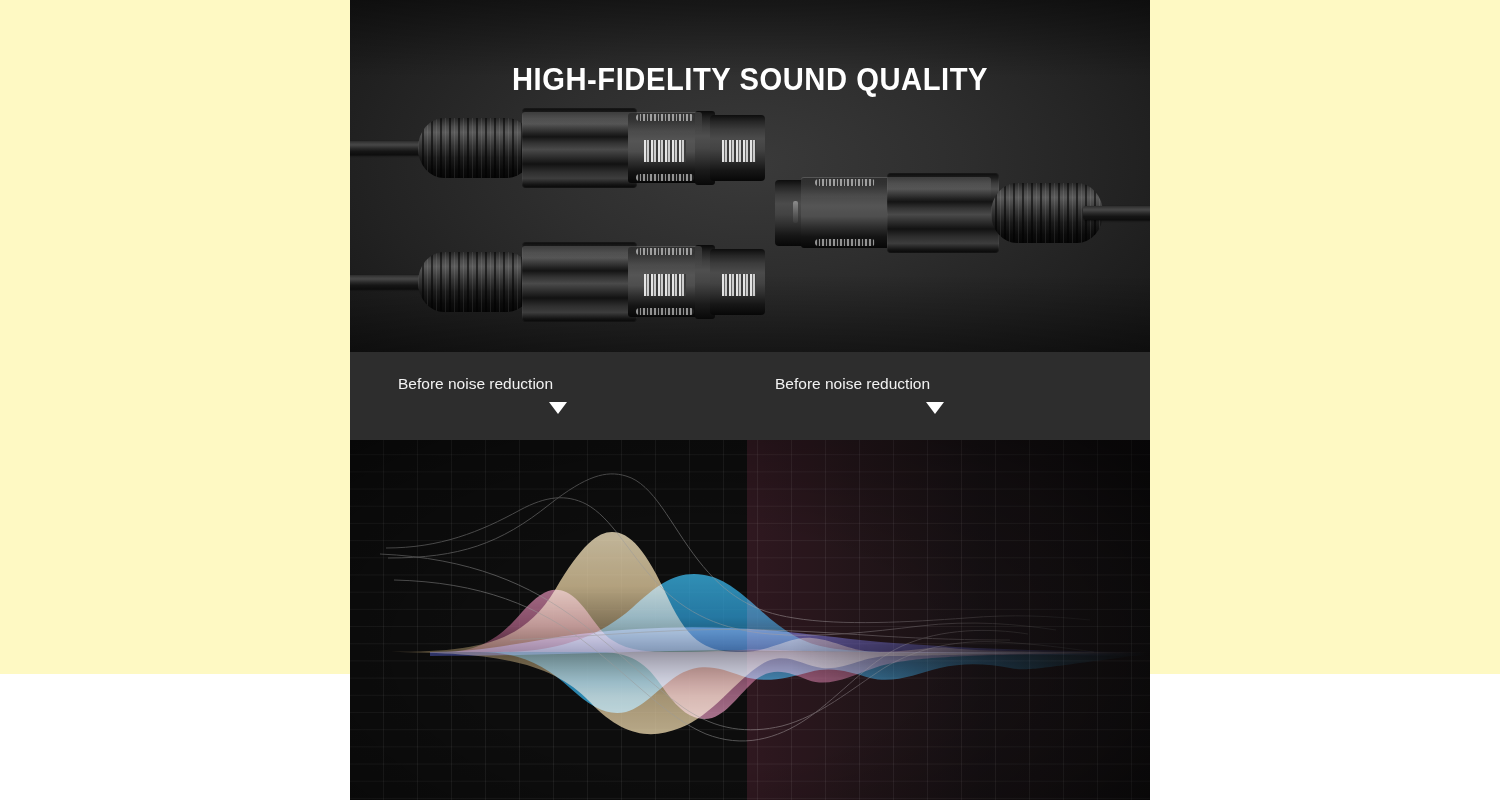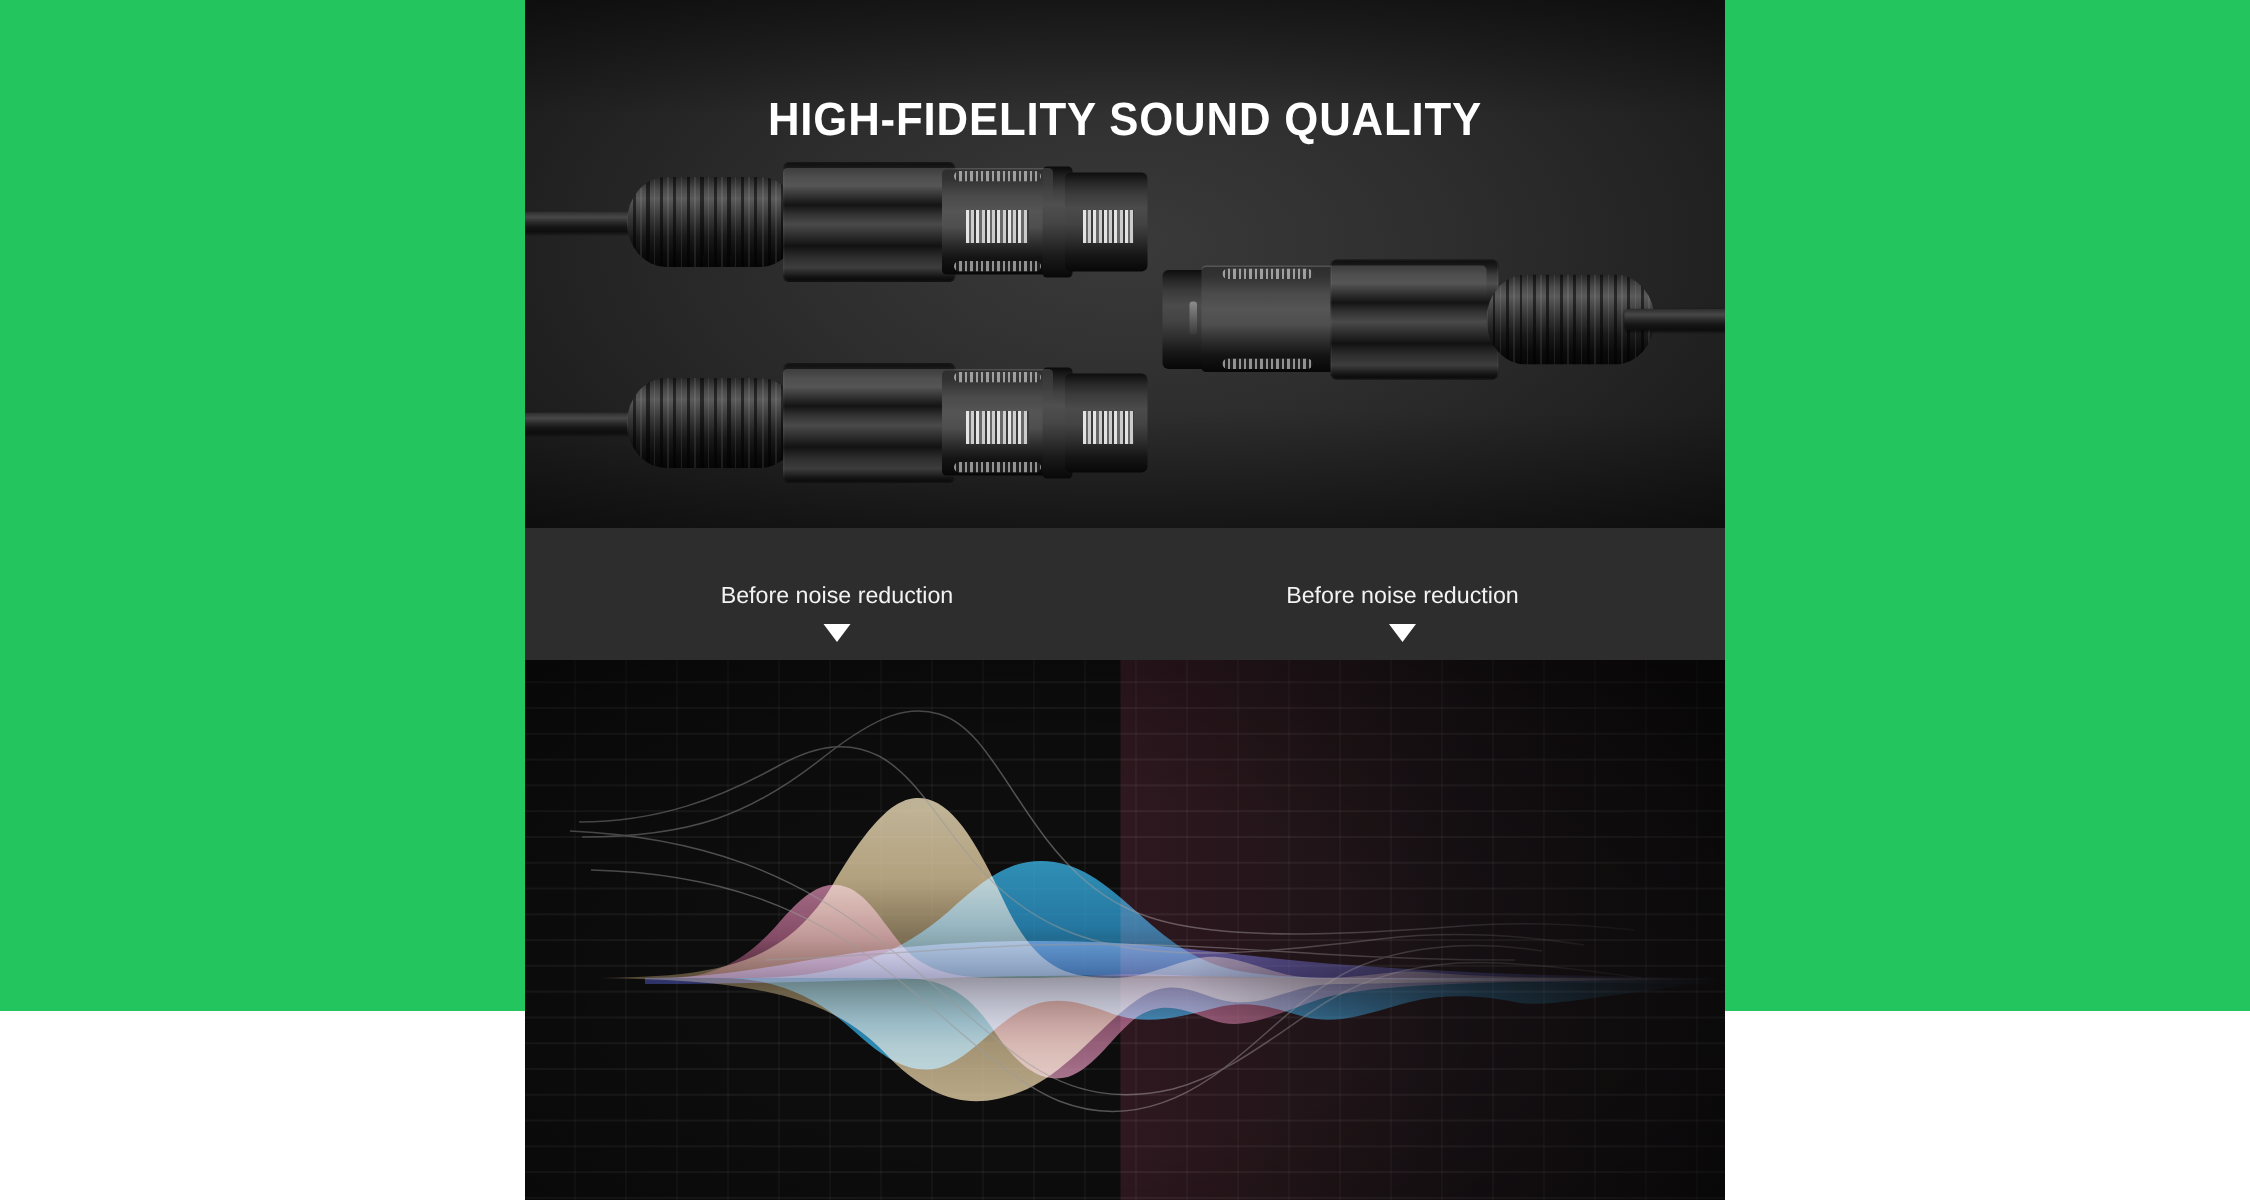--- a/index.html
+++ b/index.html
@@ -12,21 +12,21 @@
     width: 1500px;
     height: 800px;
     overflow: hidden;
     font-family: "Liberation Sans", sans-serif;
   }
 
   #stage {
     position: relative;
     width: 1500px;
     height: 674px;
-    background: #22c55e;
+    background: #fef9c3;
   }
 
   
   #content {
     position: absolute;
     left: 350px;
     top: 0;
     width: 800px;
     height: 800px;
     overflow: hidden;
@@ -188,24 +188,24 @@
   
   #band {
     position: absolute;
     left: 0; top: 352px;
     width: 800px;
     height: 88px;
     background: #2d2d2d;
   }
   .band-col {
     position: absolute;
-    top: 14px;
+    top: 0;
     width: 320px;
     height: 88px;
-    text-align: center;
+    text-align: left;
   }
   .band-label {
     margin-top: 24px;
     color: #f2f2f2;
     font-size: 15.5px;
     font-family: "Liberation Sans", sans-serif;
     line-height: 1;
     white-space: nowrap;
   }
   .band-arrow {

